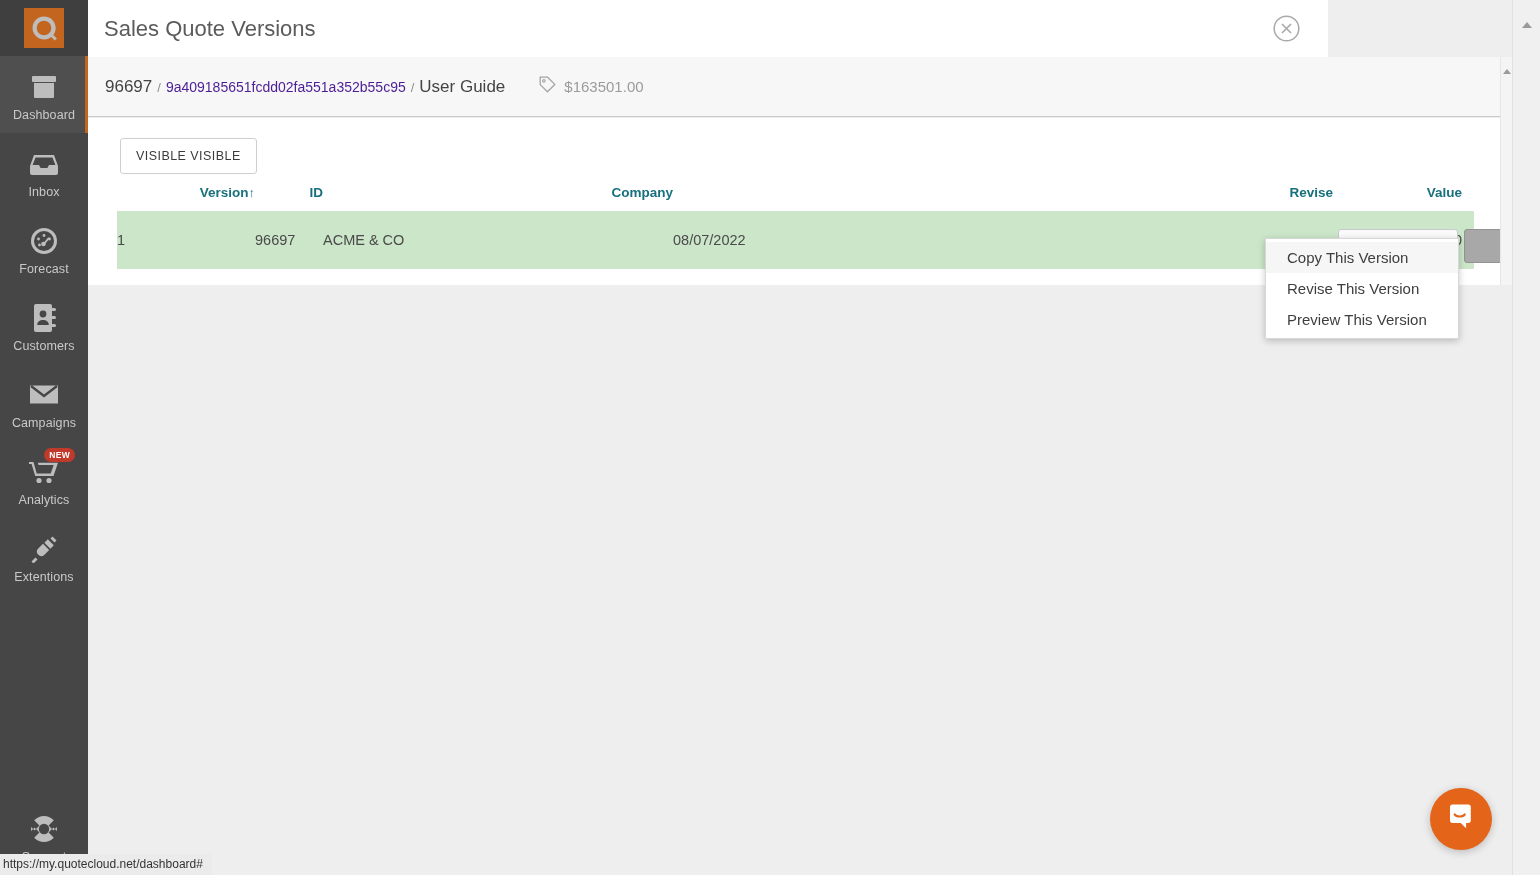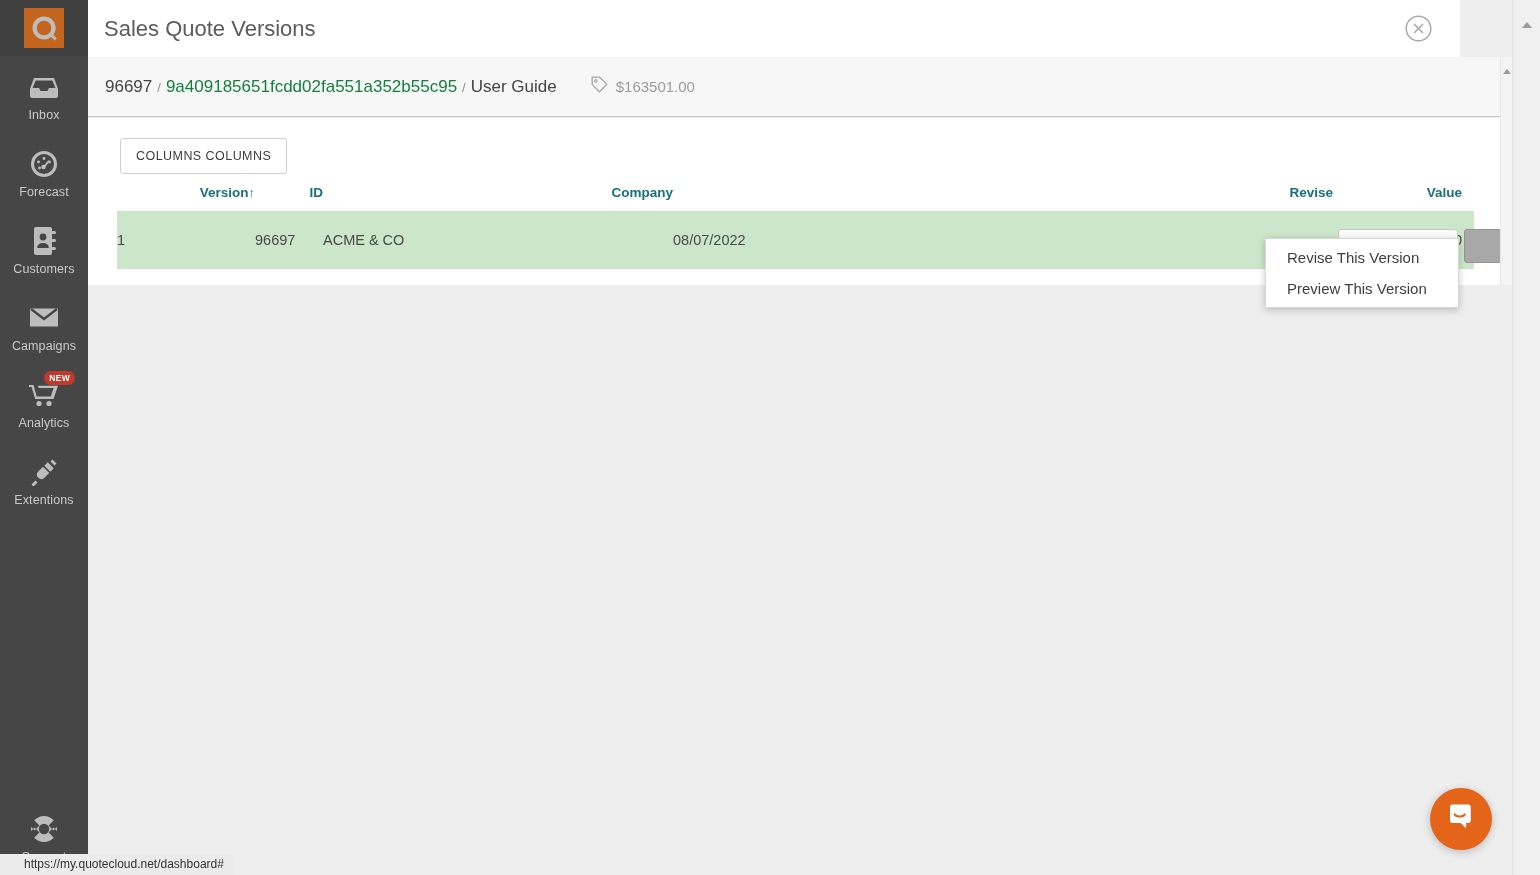--- a/index.html
+++ b/index.html
@@ -55,21 +55,21 @@
     padding: 2px 5px; border-radius: 8px;
     letter-spacing: .3px;
   }
   #nav-support {
     position: absolute; bottom: 0; left: 0;
   }
 
   
   #titlebar {
     position: absolute; left: 88px; top: 0;
-    width: 1372px; height: 57px;
+    width: 1240px; height: 57px;
     background: #ffffff;
     display: flex; align-items: center;
     z-index: 20;
   }
   #page-title {
     margin-left: 16px;
     font-size: 22px; color: #5b5b5b; font-weight: normal;
   }
   #close-btn {
     position: absolute; right: 28px; top: 15px;
@@ -82,21 +82,21 @@
     position: absolute; left: 88px; top: 57px;
     width: 1412px; height: 60px;
     background: #f7f7f7;
     border-bottom: 1px solid #c8c8c8;
     display: flex; align-items: center;
     z-index: 15;
   }
   #breadcrumb { margin-left: 17px; display: flex; align-items: baseline; }
   .bc-main { font-size: 17px; color: #444; }
   .bc-sep  { font-size: 13px; color: #8f8f8f; margin: 0 5px; }
-  .bc-dim  { font-size: 17px; color: #15803d; }
+  .bc-dim  { font-size: 14px; color: #4c1d95; }
   #bc-tag {
     margin-left: 34px; display: flex; align-items: center; gap: 8px;
   }
   .bc-value { font-size: 15px; color: #9b9b9b; }
 
   
   #content {
     position: absolute; left: 88px; top: 118px;
     width: 1412px; height: 167px;
     background: #ffffff;
@@ -198,38 +198,47 @@
     display: flex; align-items: center; justify-content: center;
     box-shadow: 0 2px 9px rgba(0,0,0,.22);
     cursor: pointer; z-index: 50;
   }
 
   
   #statusbar {
     position: absolute; left: 0; bottom: 0;
     background: #ebebeb;
     border-top-right-radius: 3px;
-    padding: 3px 9px 4px 24px;
+    padding: 3px 9px 4px 3px;
     font-size: 12px; color: #333;
     z-index: 70;
   }
 </style>
 </head>
 <body>
 
 <div id="sidebar">
 
   <div id="logo-box">
     <div class="logo-sq">
       <svg width="28" height="28" viewBox="0 0 28 28" aria-hidden="true">
         <path d="M14 2.5a11.5 11.5 0 1 0 7.2 20.5l3.6 3.6 2.1-2.1-3.6-3.6A11.5 11.5 0 0 0 14 2.5zm0 4.2a7.3 7.3 0 1 1 0 14.6 7.3 7.3 0 0 1 0-14.6z" fill="#bdbdbd"></path>
       </svg>
     </div>
   </div>
 
+  <div class="nav-item active">
+    <span class="nav-icon">
+      <svg width="26" height="24" viewBox="0 0 26 24">
+          <rect x="1" y="1" width="24" height="6" rx="1"></rect>
+          <path d="M3 8h20v14a1 1 0 0 1-1 1H4a1 1 0 0 1-1-1V8zm6 4h8v2H9v-2z"></path>
+        </svg>
+    </span>
+    <span class="nav-label">Dashboard</span>
+  </div>
 
   <div class="nav-item">
     <span class="nav-icon">
       <svg width="28" height="22" viewBox="0 0 28 22">
           <path d="M4 2h20l4 11v7a2 2 0 0 1-2 2H2a2 2 0 0 1-2-2v-7L4 2zm1.6 2.4L2.6 12H9l1.6 3h6.8L19 12h6.4l-3-7.6H5.6z"></path>
         </svg>
     </span>
     <span class="nav-label">Inbox</span>
   </div>
 
@@ -332,21 +341,21 @@
         <path d="M1.2 1.2h7.4l7.2 7.2-7.4 7.4-7.2-7.2V1.2z" fill="none" stroke="#a5a5a5" stroke-width="1.3"></path>
         <circle cx="4.9" cy="4.9" r="1.25" fill="none" stroke="#a5a5a5" stroke-width="1.1"></circle>
       </svg>
     </span>
     <span class="bc-value">$163501.00</span>
   </div>
 </div>
 
 <div id="content">
 
-  <div id="vis-col-btn">COLUMNS COLUMNS</div>
+  <div id="vis-col-btn">VISIBLE VISIBLE</div>
 
   <table id="tbl">
     <thead>
       <tr>
         <th class="col-version"><span>Version</span><span class="sort-arrow">↑</span></th>
         <th class="col-id">ID</th>
         <th class="col-company">Company</th>
         <th class="col-created">Revise</th>
         <th class="col-value">Value</th>
       </tr>
@@ -362,20 +371,21 @@
     </tbody>
   </table>
 </div>
 
 <div class="row-actions">
   <div class="act-btn light"></div>
   <div class="act-btn grey"></div>
 </div>
 
 <div id="dropdown">
+  <div class="menu-item hover">Copy This Version</div>
   <div class="menu-item">Revise This Version</div>
   <div class="menu-item">Preview This Version</div>
 </div>
 
 <div id="scroll-outer">
   <div class="sb-arrow" style="top:22px"></div>
 </div>
 <div id="scroll-inner">
   <div class="sb-arrow small" style="top:12px"></div>
 </div>

